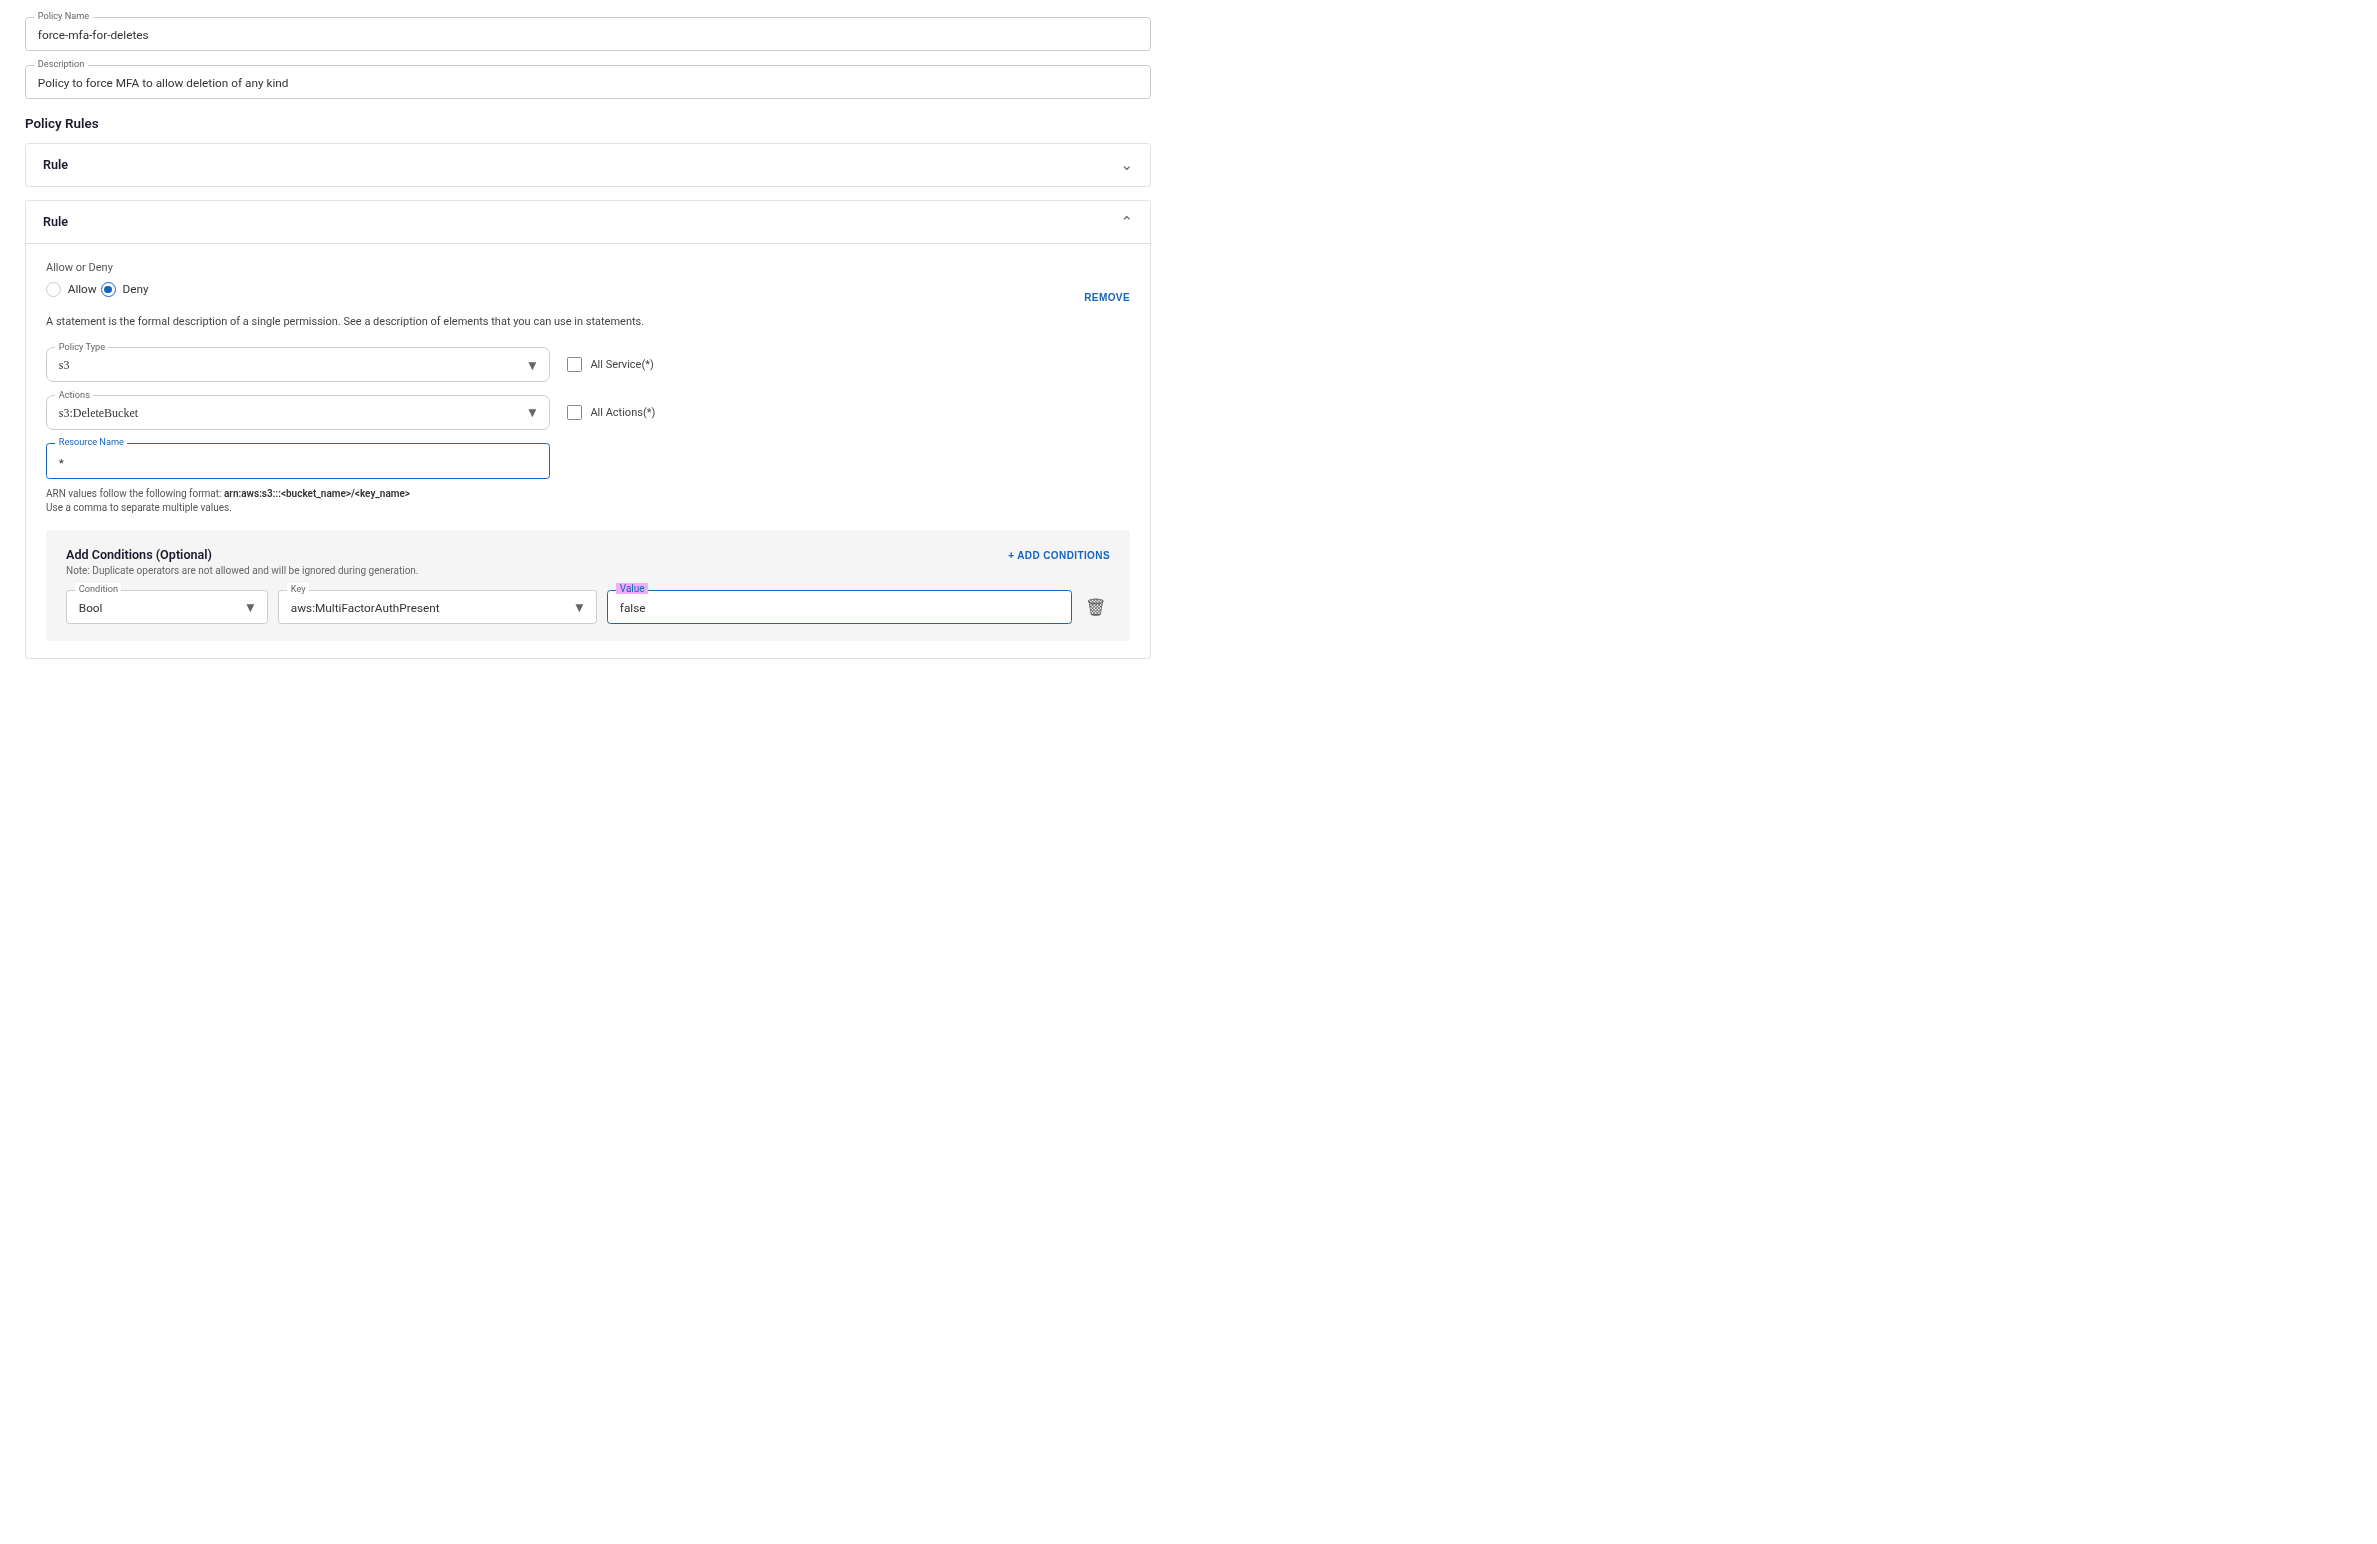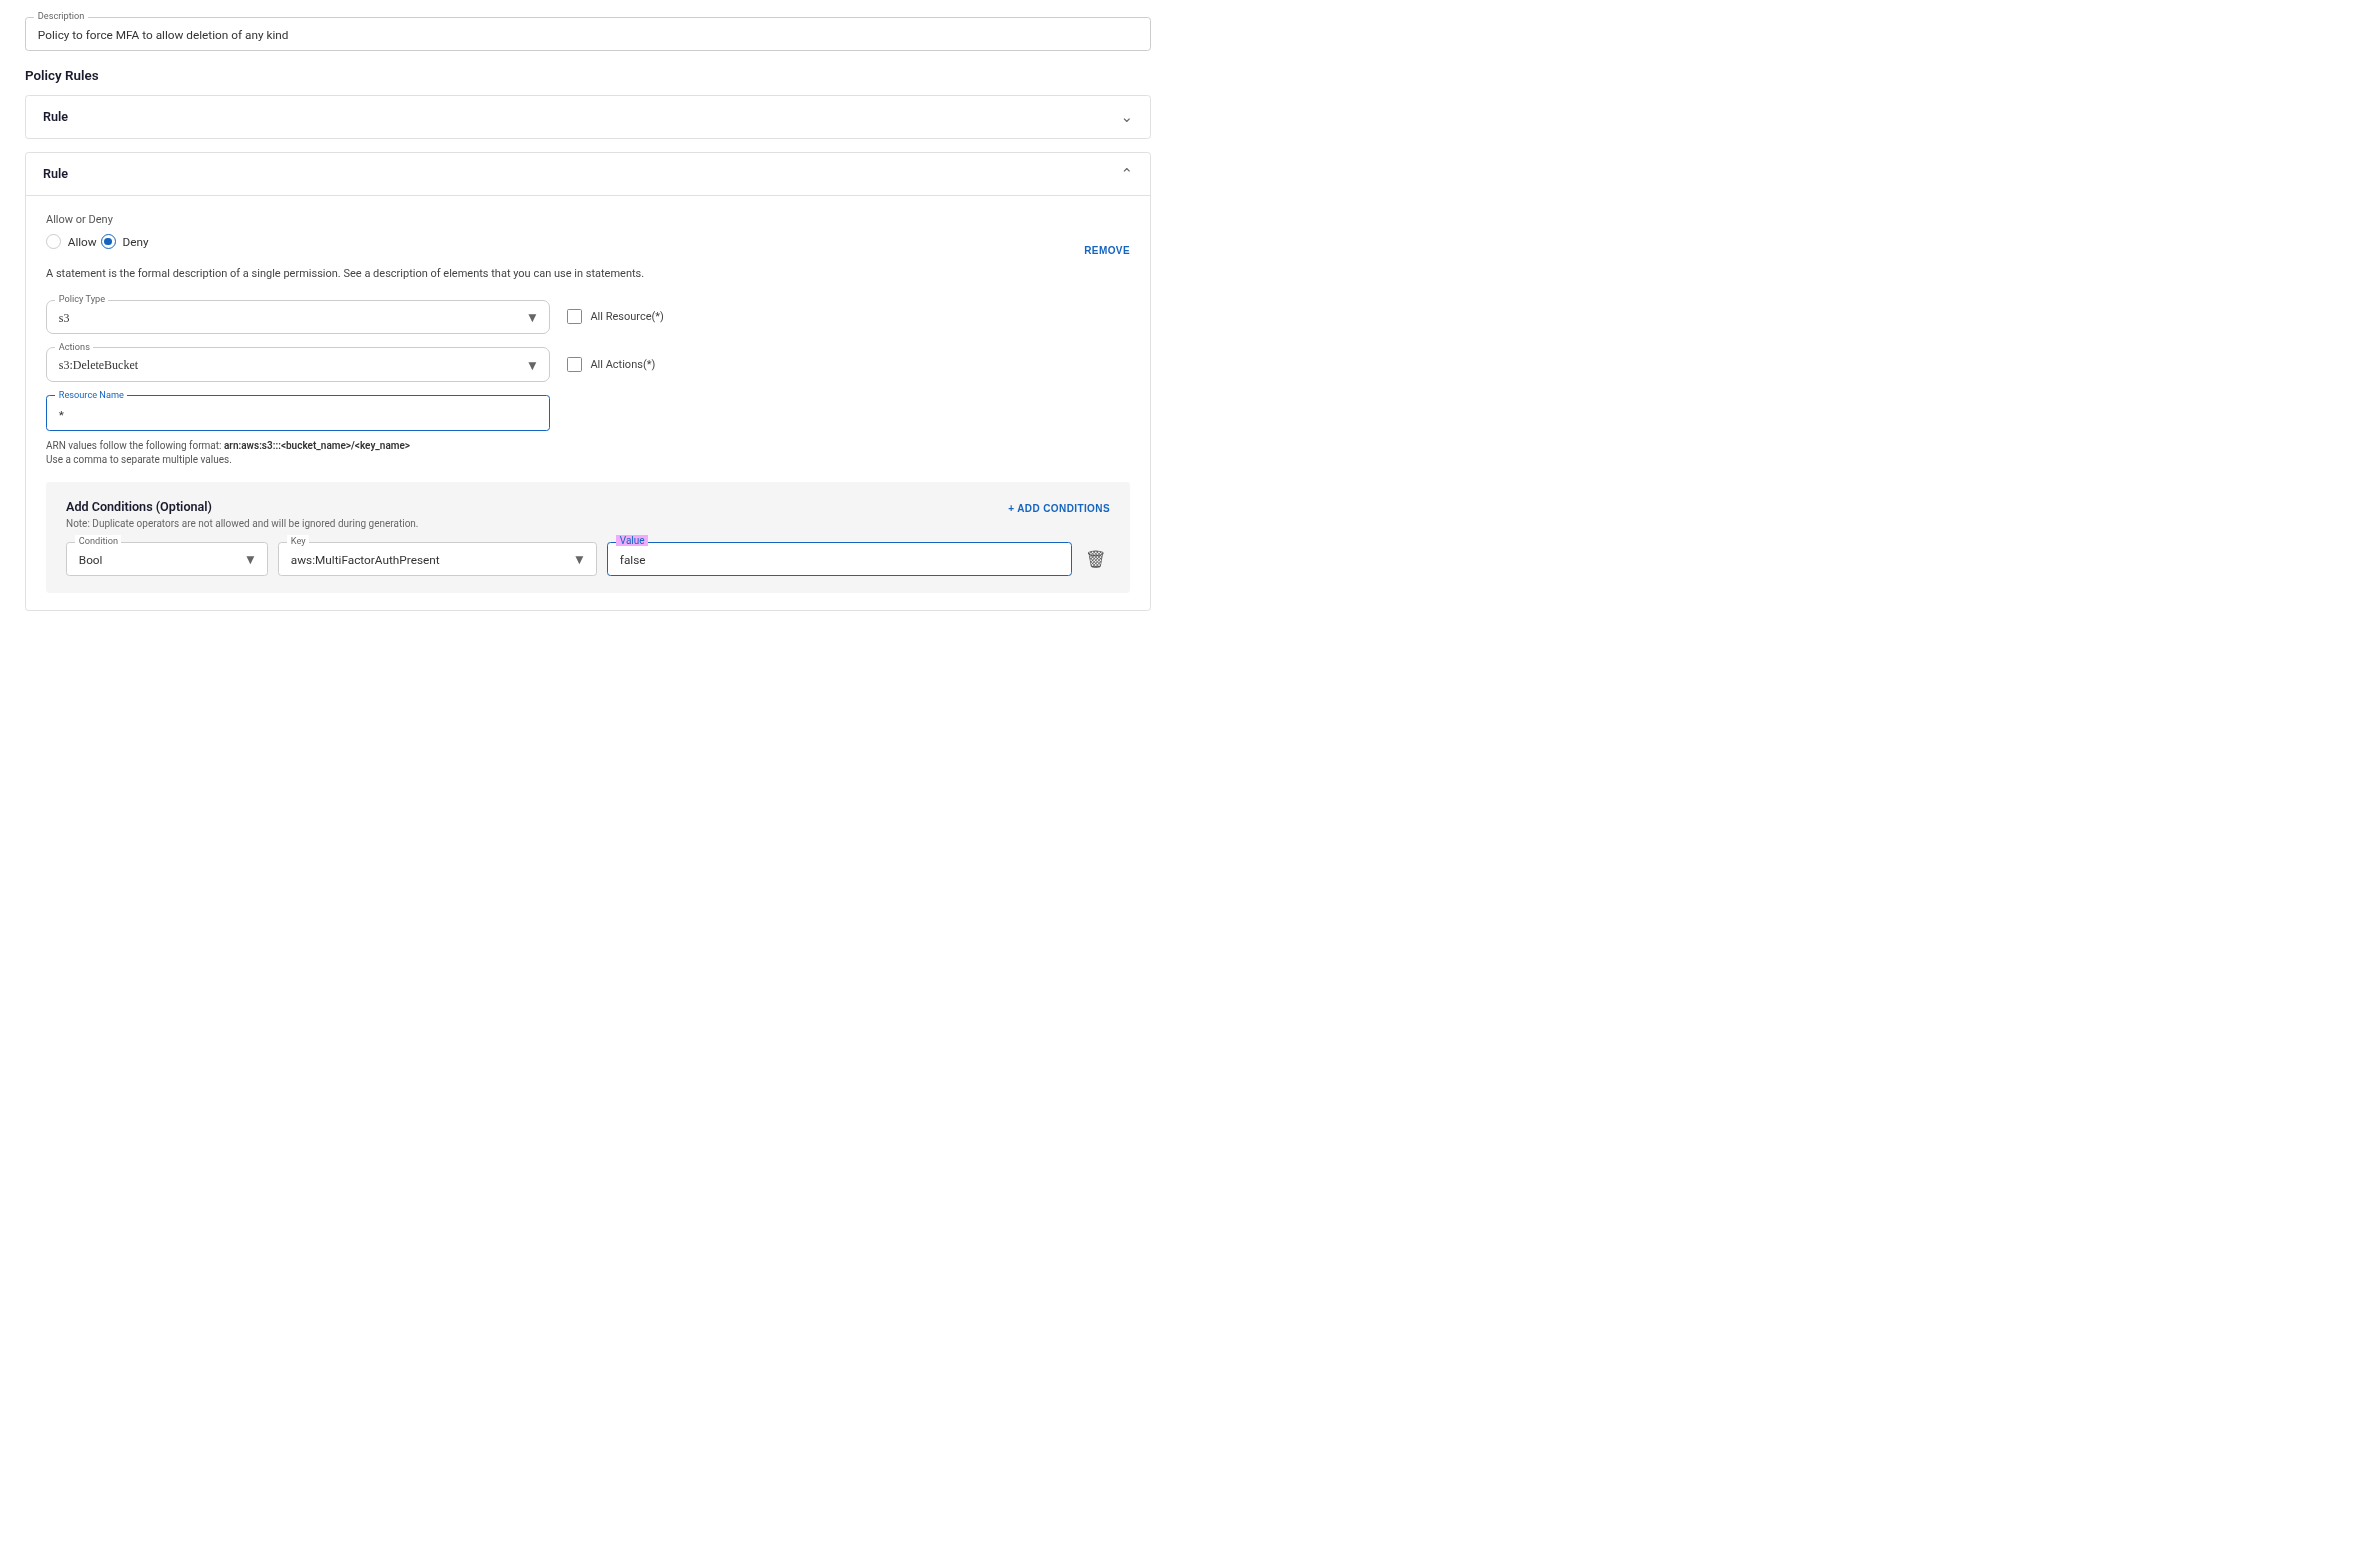--- a/index.html
+++ b/index.html
@@ -403,20 +403,24 @@
 
     .full-width-select {
       width: 504px;
     }
   </style>
 </head>
 <body>
 
 <div class="page-container">
 
+  <div class="form-field">
+    <span class="form-field-label">Policy Name</span>
+    <input type="text" value="force-mfa-for-deletes" style="">
+  </div>
 
   <div class="form-field">
     <span class="form-field-label">Description</span>
     <input type="text" value="Policy to force MFA to allow deletion of any kind" style="">
   </div>
 
   <div class="policy-rules-heading">Policy Rules</div>
 
   <div class="rule-card">
     <div class="rule-card-header">
@@ -458,21 +462,21 @@
           <div class="select-field">
             <span class="select-field-label">Policy Type</span>
             <select>
               <option>s3</option>
             </select>
             <span class="select-arrow">▼</span>
           </div>
         </div>
         <div class="checkbox-option">
           <div class="checkbox-box"></div>
-          <span class="checkbox-label">All Resource(*)</span>
+          <span class="checkbox-label">All Service(*)</span>
         </div>
       </div>
 
       <div class="policy-type-row">
         <div class="select-wrapper full-width-select">
           <div class="select-field">
             <span class="select-field-label">Actions</span>
             <select>
               <option>s3:DeleteBucket</option>
             </select>

